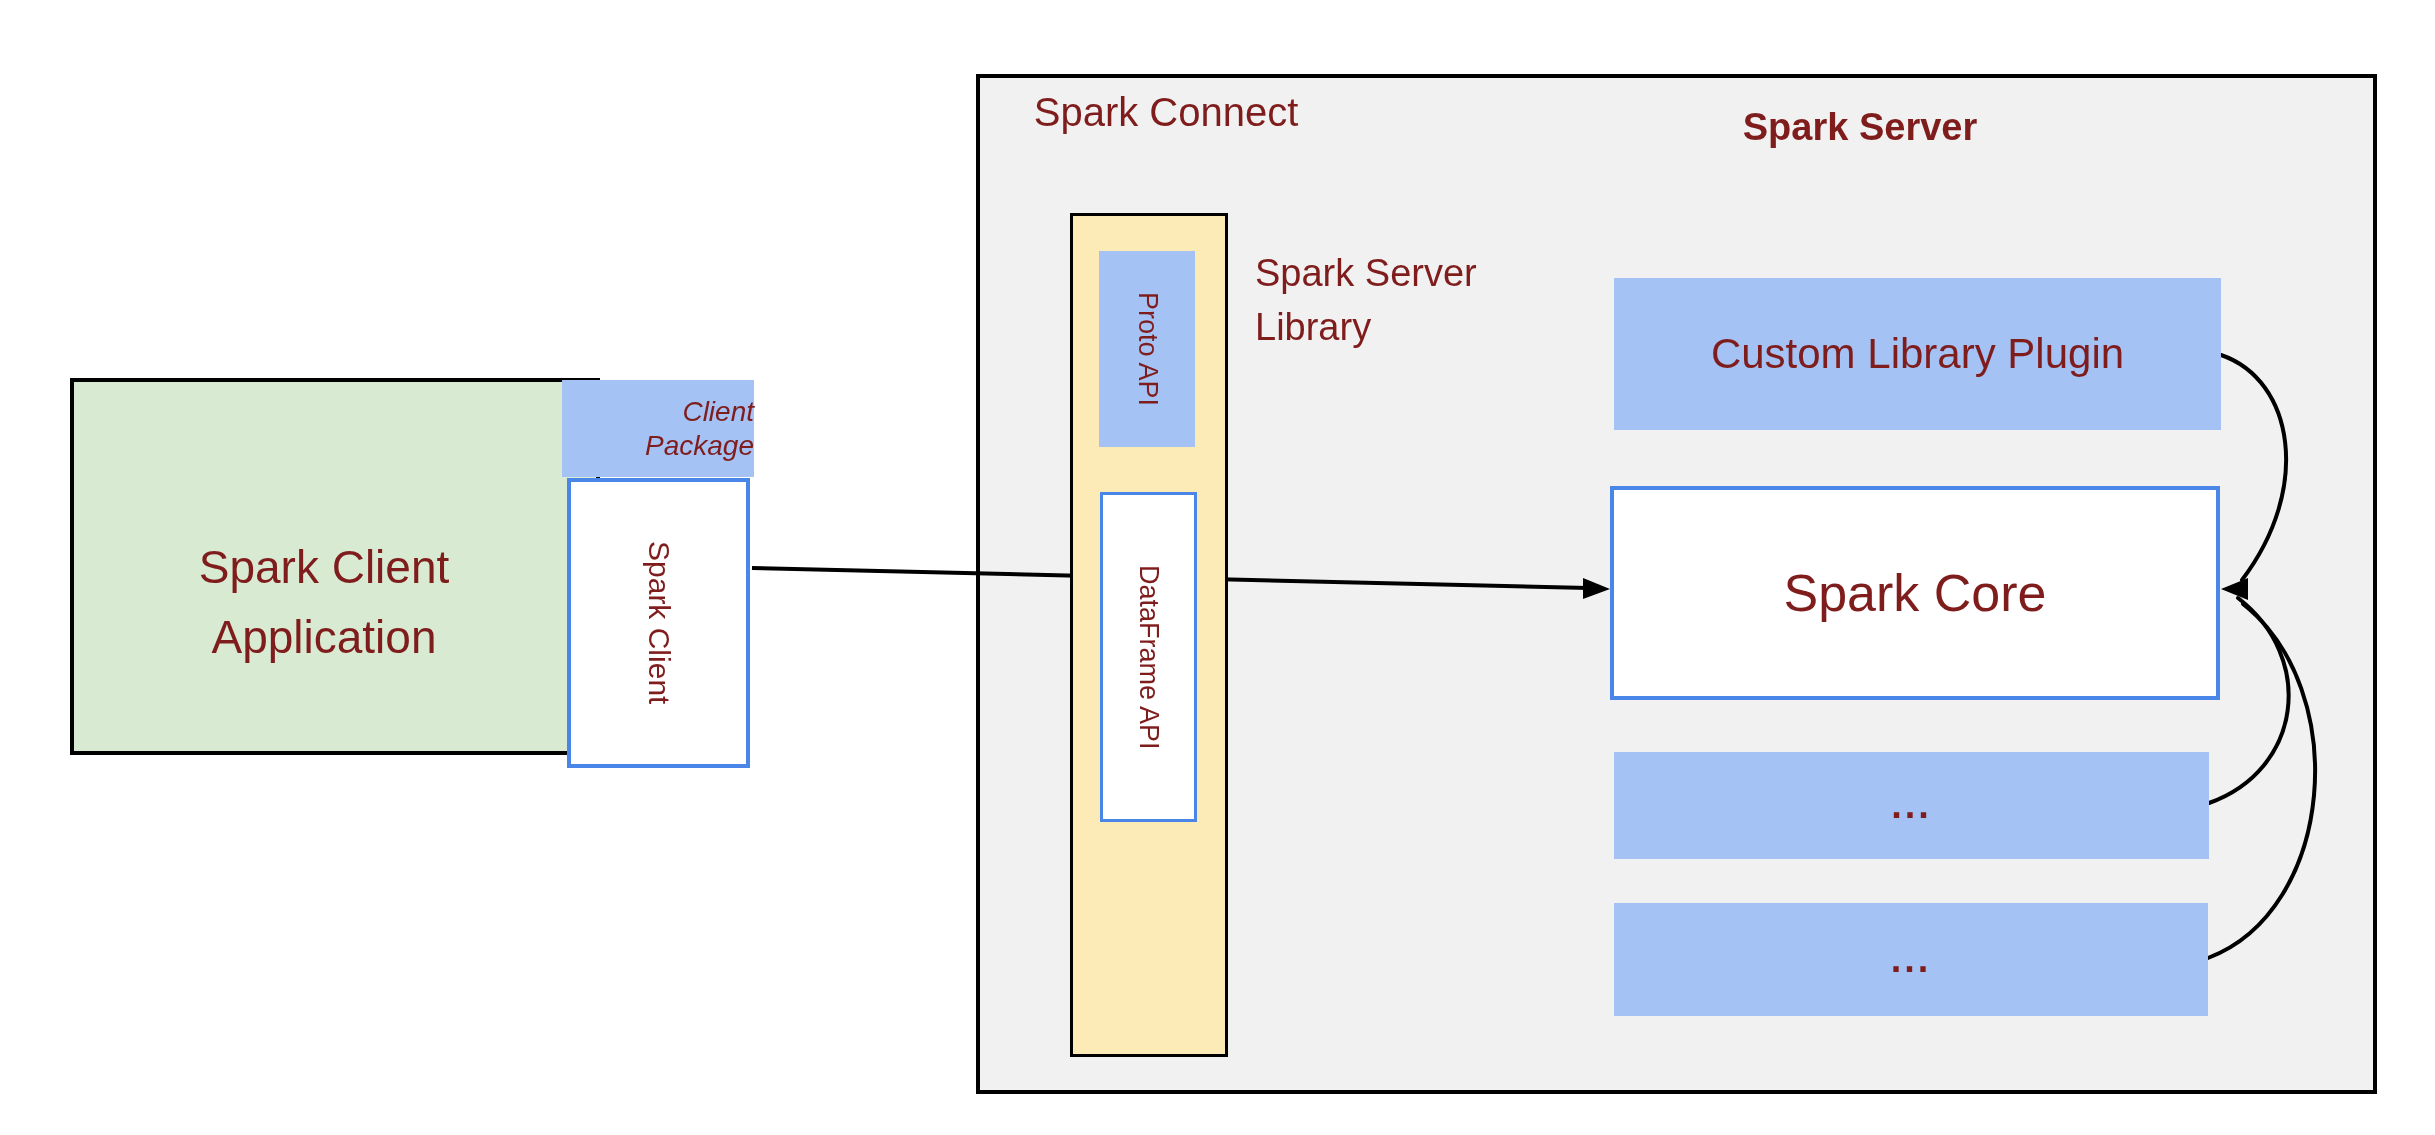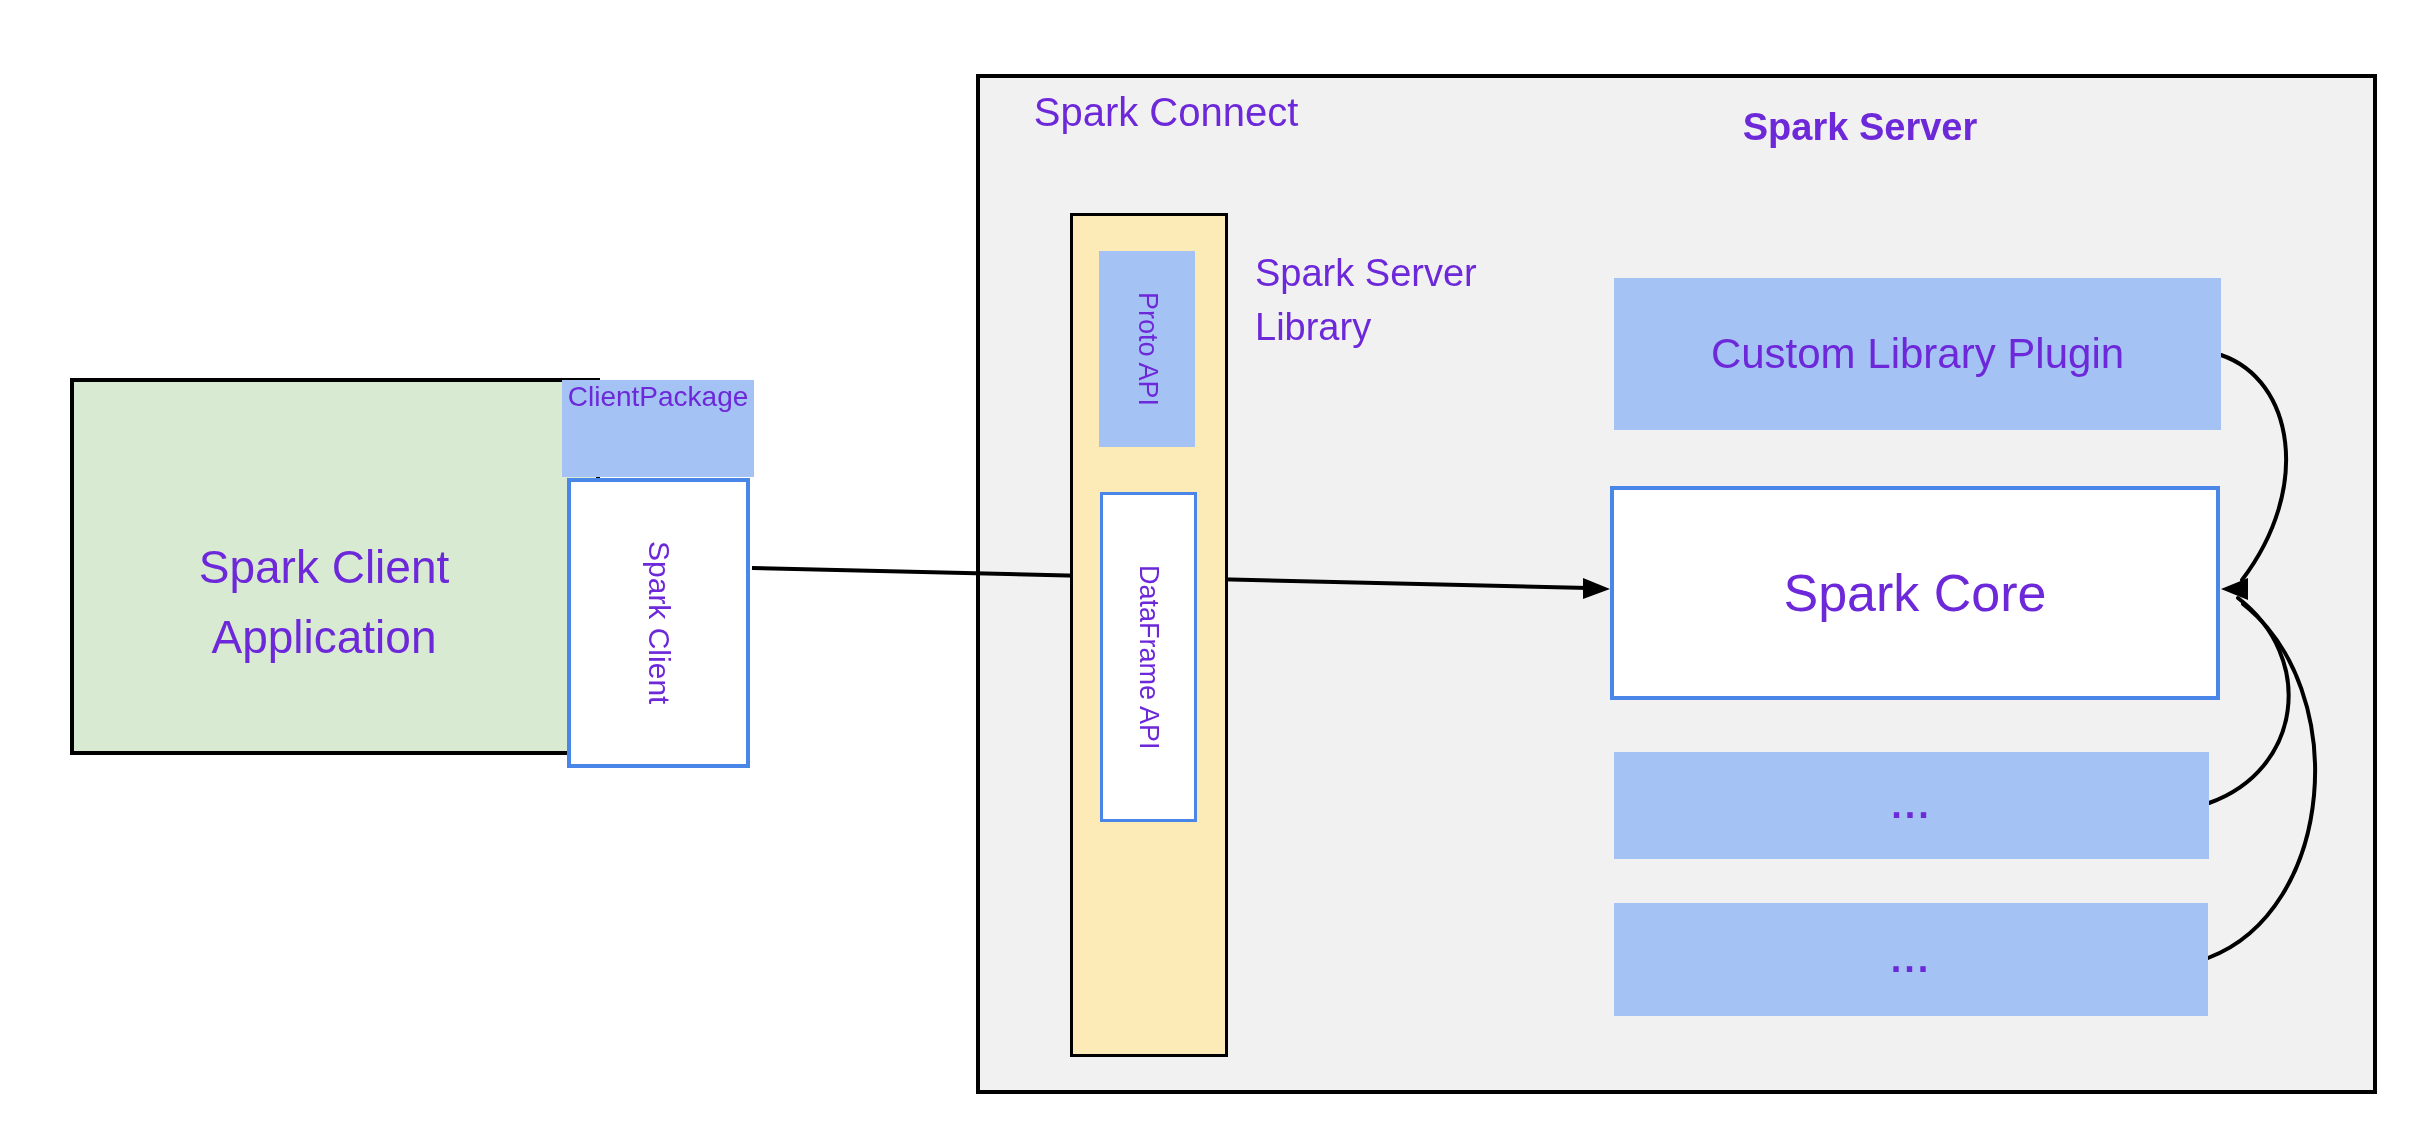--- a/index.html
+++ b/index.html
@@ -1,20 +1,20 @@
 <!DOCTYPE html>
 <html><head>
 <meta charset="utf-8">
 <style>
   html,body{margin:0;padding:0;background:#ffffff;}
   .canvas{position:relative;width:2435px;height:1135px;background:#ffffff;
-          font-family:"Liberation Sans",sans-serif;color:#6d28d9;overflow:hidden;}
+          font-family:"Liberation Sans",sans-serif;color:#7f1d1d;overflow:hidden;}
   .abs{position:absolute;box-sizing:border-box;}
   .center{display:flex;align-items:center;justify-content:center;text-align:center;}
-  .col{display:flex;flex-direction:row;align-items:flex-start;justify-content:center;text-align:center;}
+  .col{display:flex;flex-direction:column;align-items:flex-end;justify-content:center;text-align:center;font-style:italic;}
   .gray-box{background:#f1f1f1;border:4px solid #000;}
   .green-box{background:#d9ead3;border:4px solid #000;}
   .blue-box{background:#a4c2f4;}
   .white-box{background:#ffffff;border:4px solid #4a86e8;}
   .yellow-box{background:#fcebb6;border:3px solid #000;}
   .vtext{writing-mode:vertical-rl;text-orientation:mixed;}
   .z1{z-index:1}.z2{z-index:2}.z3{z-index:3}.z4{z-index:4}
   .big{font-size:46px;line-height:70px;}
   .title{font-size:40px;line-height:56px;}
   .label38{font-size:38px;line-height:54px;}

